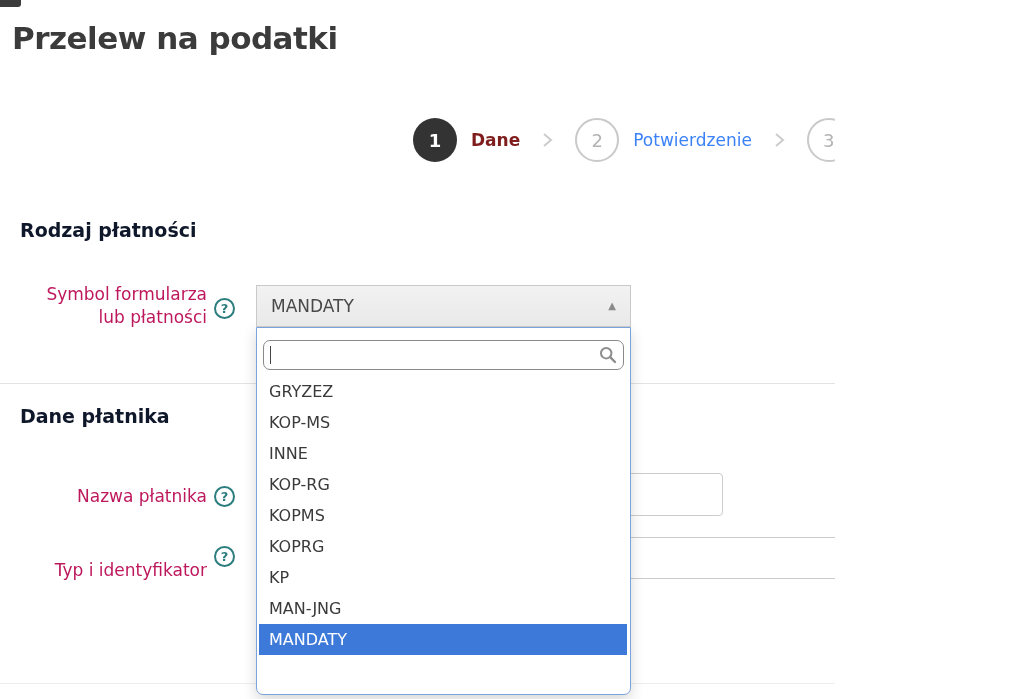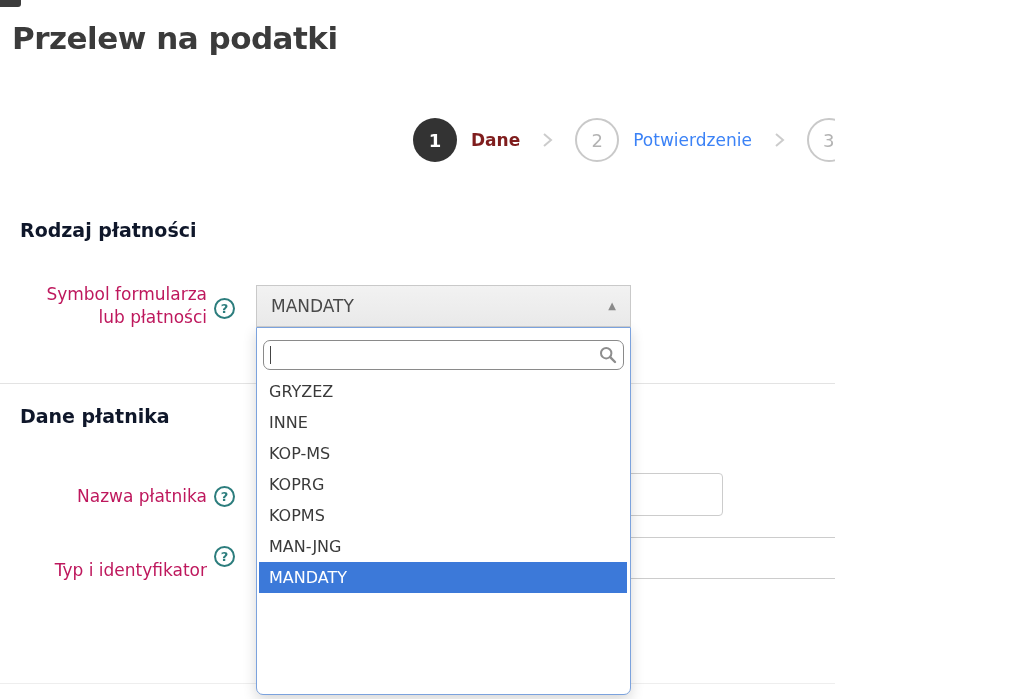--- a/index.html
+++ b/index.html
@@ -139,22 +139,24 @@
       <div class="search-icon">
         <svg width="18" height="18" viewBox="0 0 18 18">
           <circle cx="7.2" cy="7.2" r="5.2" fill="none" stroke="#8d8d8d" stroke-width="2"></circle>
           <line x1="11.2" y1="11.2" x2="16" y2="16" stroke="#8d8d8d" stroke-width="2.4" stroke-linecap="round"></line>
         </svg>
       </div>
     </div>
     <div class="options">
 
     <div class="option">GRYZEZ</div>
+        <div class="option">KOP-MS</div>
         <div class="option">INNE</div>
-        <div class="option">KOP-MS</div>
+        <div class="option">KOP-RG</div>
+        <div class="option">KOPMS</div>
         <div class="option">KOPRG</div>
-        <div class="option">KOPMS</div>
+        <div class="option">KP</div>
         <div class="option">MAN-JNG</div>
         <div class="option highlighted">MANDATY</div>
       </div>
   </div>
 
 </div>
 
 </body></html>

